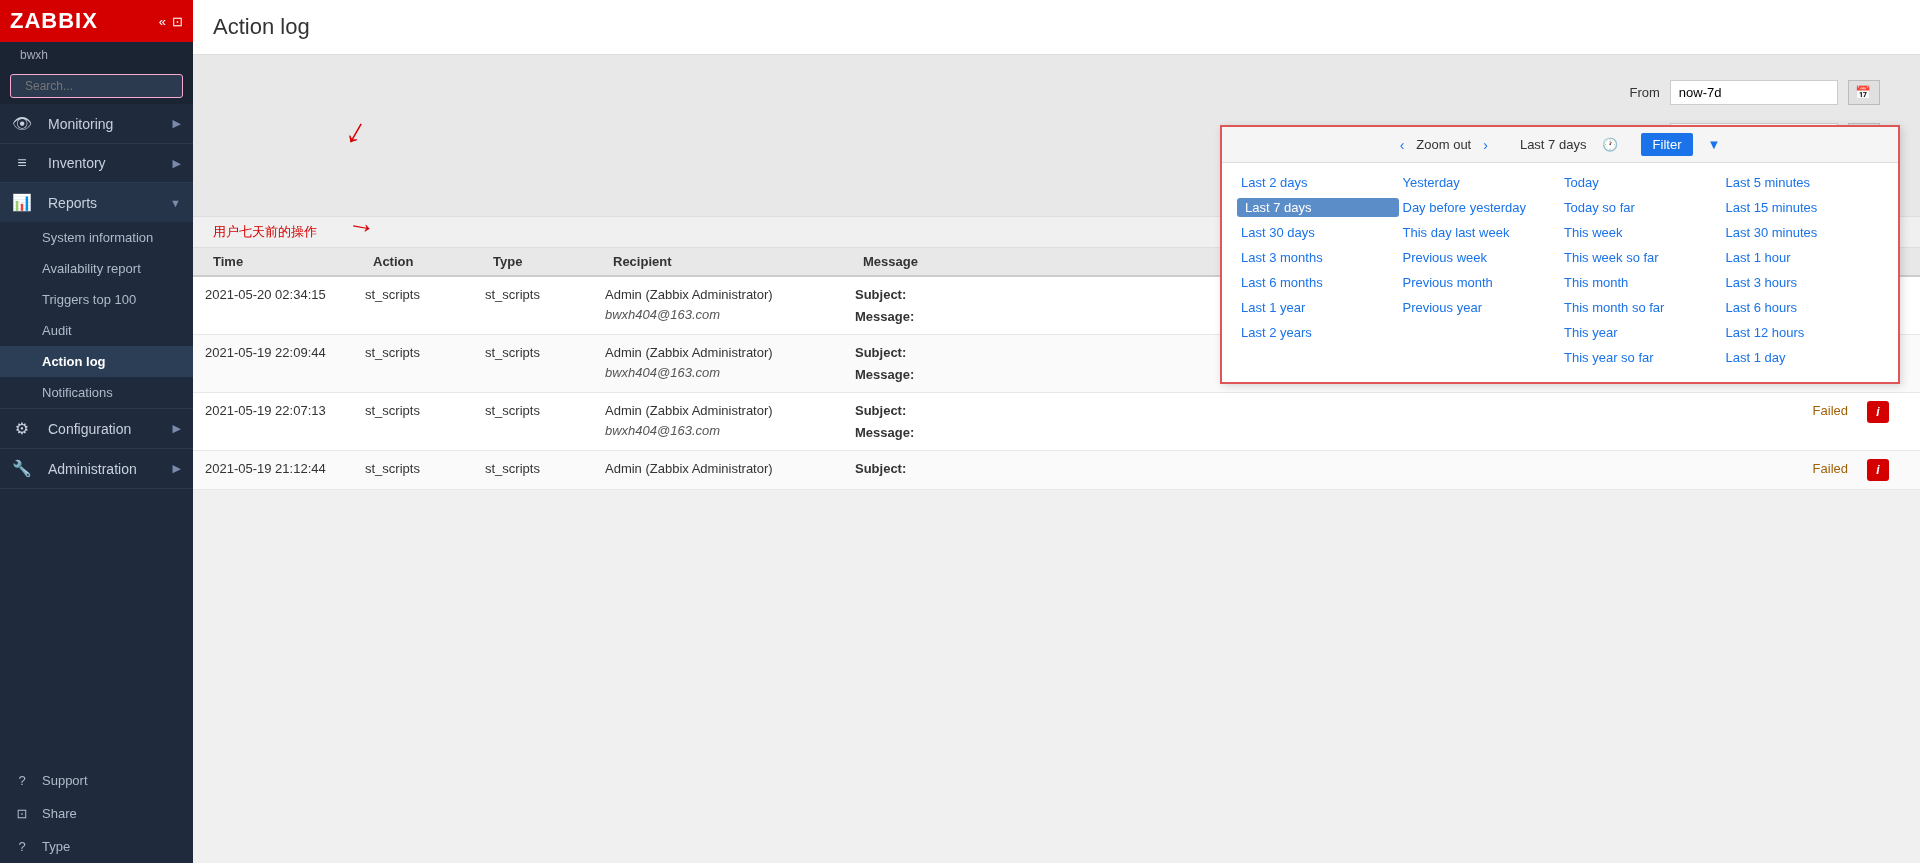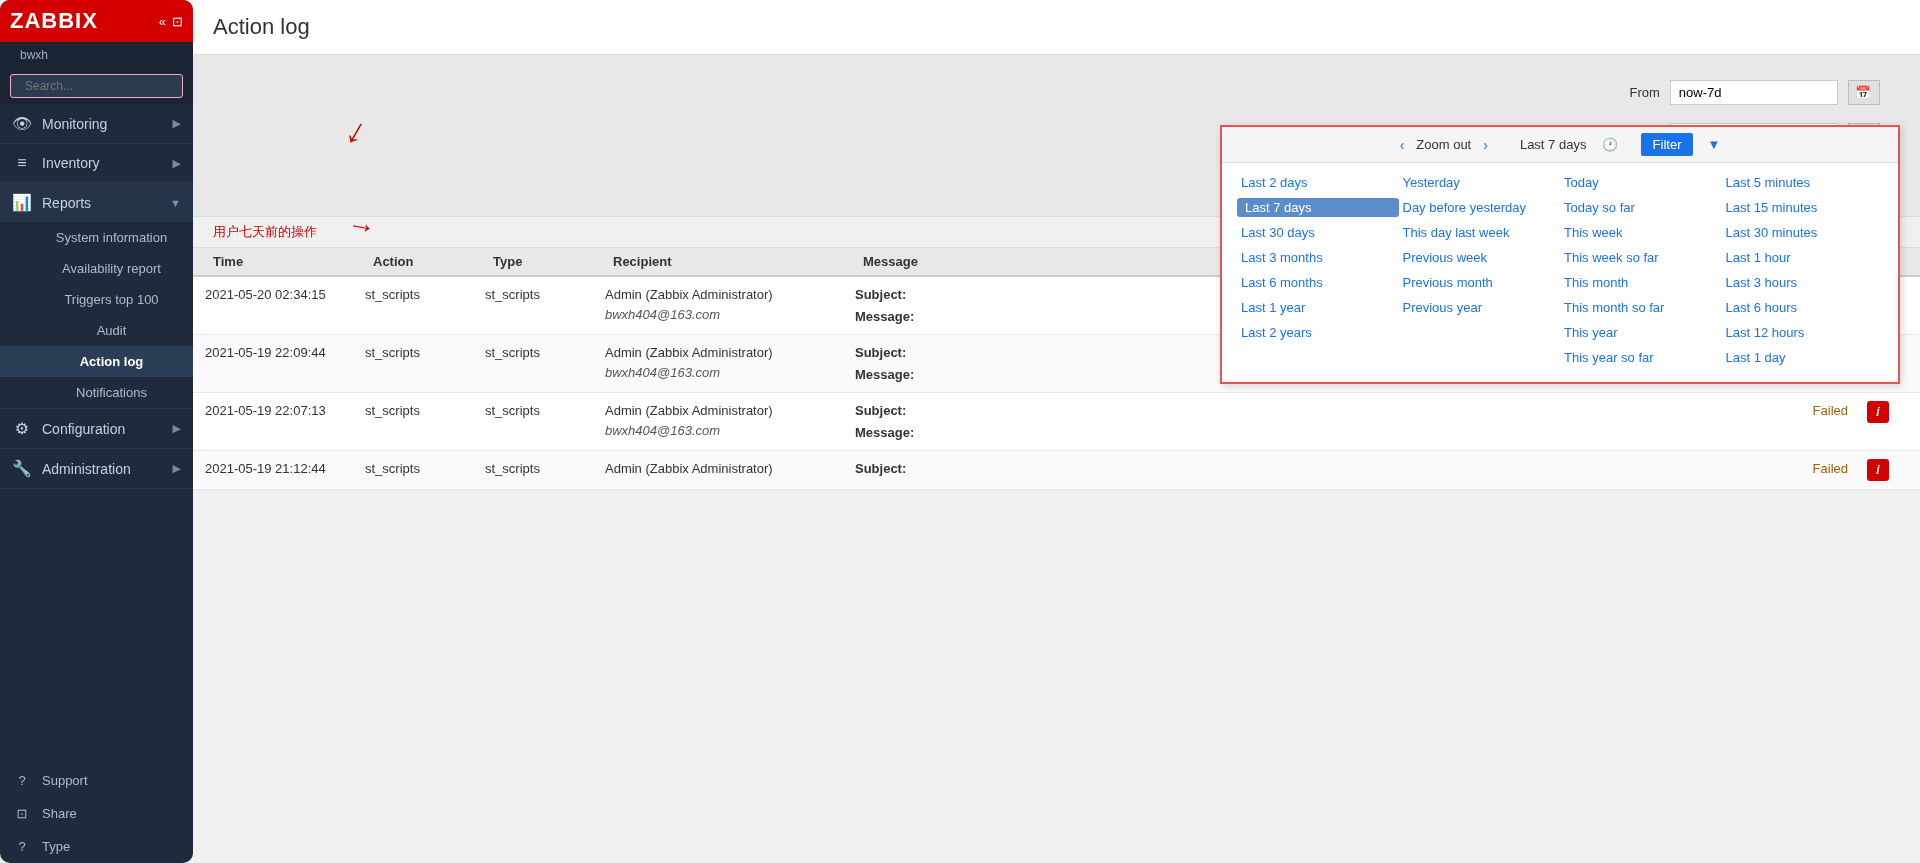--- a/index.html
+++ b/index.html
@@ -8,21 +8,20 @@
     
     #sidebar {
       width: 193px;
       min-width: 193px;
       background: #1f2a3c;
       color: #fff;
       display: flex;
       flex-direction: column;
       height: 100%;
       overflow-y: auto;
-      border-radius: 10px;
     }
     #sidebar-header {
       background: #d40000;
       padding: 8px 10px;
       display: flex;
       align-items: center;
       justify-content: space-between;
     }
     #sidebar-logo {
       font-size: 22px;
@@ -66,28 +65,27 @@
       display: flex;
       align-items: center;
       padding: 10px 12px;
       cursor: pointer;
       font-size: 14px;
       color: #c8d0dd;
       gap: 10px;
       position: relative;
     }
     .nav-group-header .nav-icon { font-size: 16px; width: 20px; text-align: center; }
-    .nav-group-header .nav-label { flex: 1; }
+    .nav-group-header .nav-label { flex: 1; margin-left: 6px; }
     .nav-group-header .nav-arrow { font-size: 11px; color: #7a8aaa; }
     .nav-sub-item {
       padding: 8px 12px 8px 42px;
       color: #b0bac8;
       cursor: pointer;
       font-size: 13px;
-      text-align: center;
     }
     .nav-sub-item.active { background: #2c3e55; color: #fff; font-weight: bold; }
     .nav-bottom {
       margin-top: auto;
     }
     .nav-bottom-item {
       display: flex;
       align-items: center;
       padding: 9px 12px;
       color: #b0bac8;

